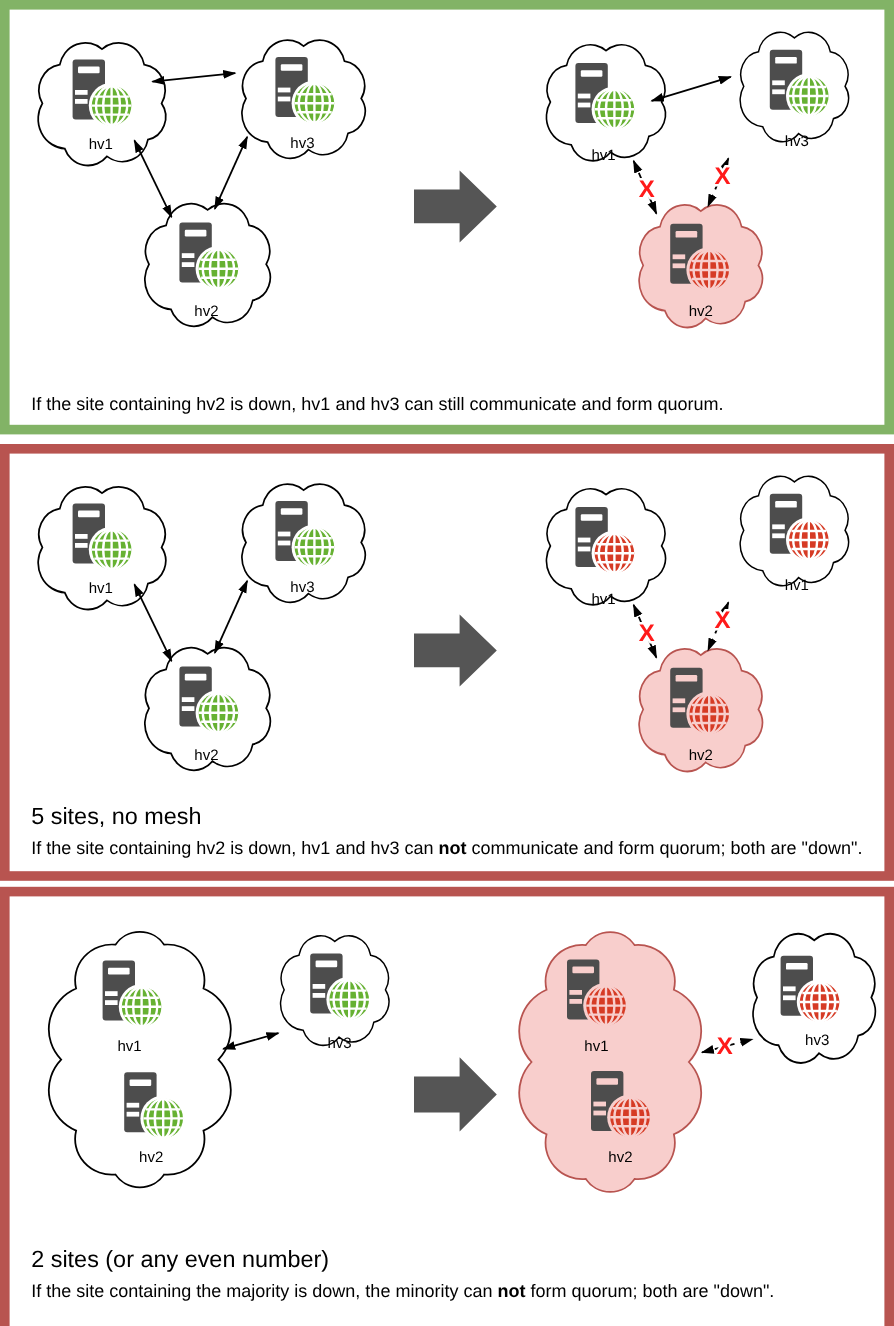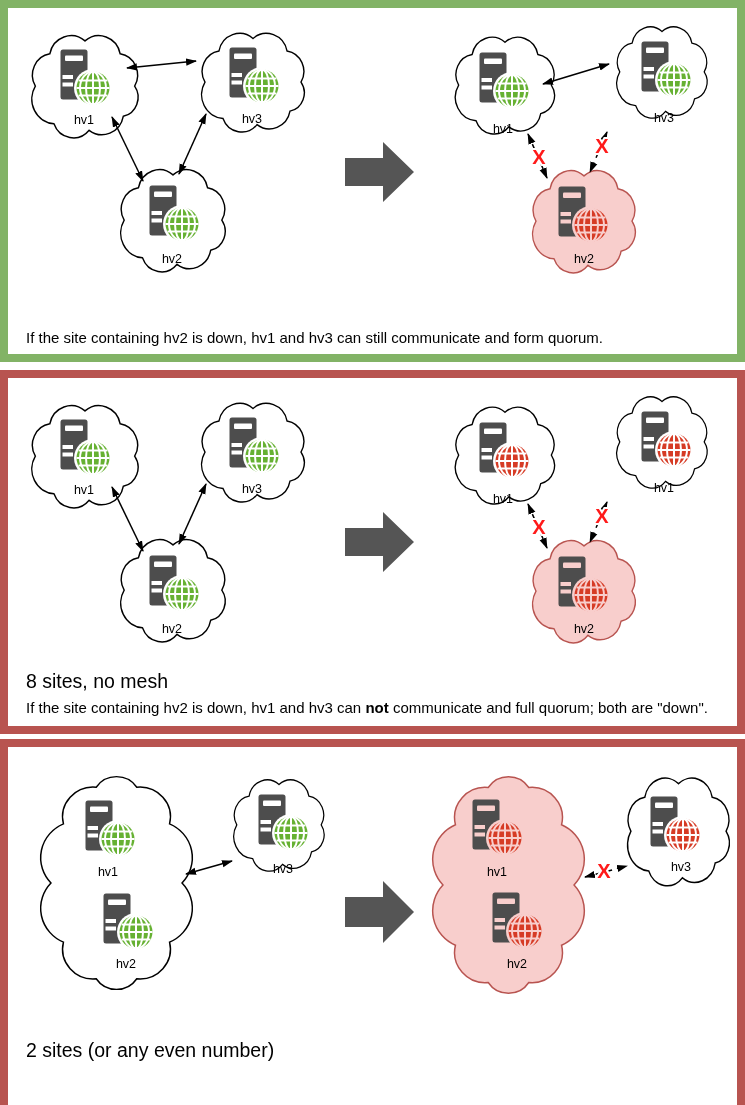--- a/index.html
+++ b/index.html
@@ -32,26 +32,27 @@
 </head>
 <body>
 
 <div class="stage">
 
   <section class="panel ok p1">
     <p class="cap"><span>If the site containing hv2 is down, hv1 and hv3 can still communicate and form quorum.</span><span class="em"></span><span></span></p>
   </section>
 
   <section class="panel bad p2">
-    <h2>8 sites, no mesh</h2>
-    <p class="cap"><span>If the site containing hv2 is down, hv1 and hv3 can </span><span class="em">not</span><span> communicate and full quorum; both are "down".</span></p>
+    <h2>5 sites, no mesh</h2>
+    <p class="cap"><span>If the site containing hv2 is down, hv1 and hv3 can </span><span class="em">not</span><span> communicate and form quorum; both are "down".</span></p>
   </section>
 
   <section class="panel bad p3">
     <h2>2 sites (or any even number)</h2>
+    <p class="cap"><span>If the site containing the majority is down, the minority can </span><span class="em">not</span><span> form quorum; both are "down".</span></p>
   </section>
 
   <svg class="layer" width="745" height="1105" viewBox="0 0 745 1105">
     <defs>
       <marker id="ah" markerWidth="12" markerHeight="9" refX="10" refY="4.5" orient="auto-start-reverse" markerUnits="userSpaceOnUse">
         <path d="M0,0.8 L11,4.5 L0,8.2 z" fill="#000"></path>
       </marker>
 
       <symbol id="cloud" viewBox="12 6 116 104" preserveAspectRatio="none" overflow="visible">
         <path d="M 22,60 A 20,20 0 0 1 36,30 A 21,21 0 0 1 70,18 A 21,21 0 0 1 104,30

